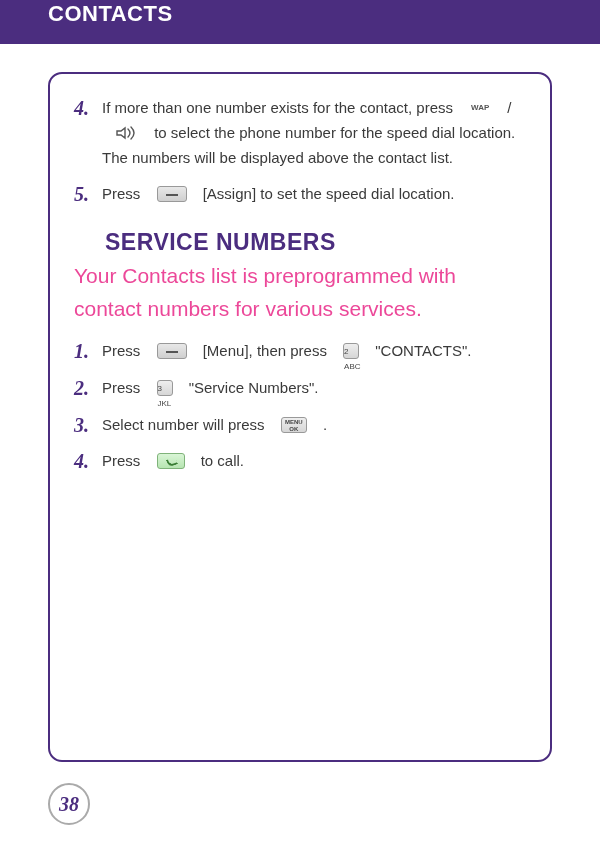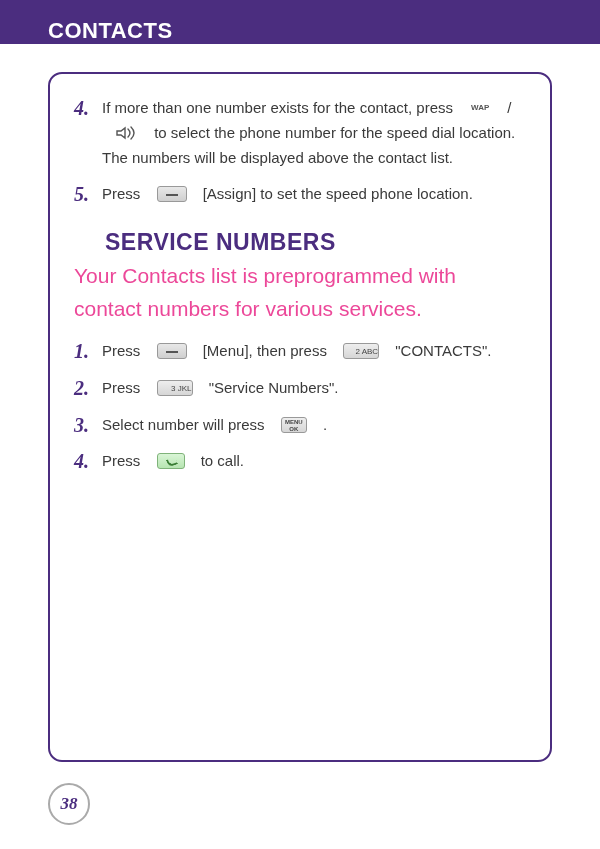--- a/index.html
+++ b/index.html
@@ -4,21 +4,21 @@
 <style>
   * { box-sizing: border-box; margin: 0; padding: 0; }
   html, body { width: 600px; height: 849px; font-family: Arial, Helvetica, sans-serif; background: #fff; }
   .page { width: 600px; height: 849px; position: relative; }
 
   .header-bar {
     background: #4b2d7f;
     height: 44px;
     display: flex;
     align-items: flex-start;
-    padding: 18px 0 0 48px;
+    padding: 1px 0 0 48px;
   }
   .header-title {
     color: #fff;
     font-weight: bold;
     font-size: 22px;
     letter-spacing: 0.5px;
   }
 
   .frame {
     position: absolute;
@@ -97,27 +97,27 @@
     content: "";
     position: absolute;
     left: 9px; top: 4px;
     width: 8px; height: 6px;
     border: 2px solid #3a7d35;
     border-top: none; border-right: none;
     border-radius: 0 0 0 6px;
     transform: rotate(-20deg);
   }
   .key-lbl {
-    width: 36px;
+    width: 16px;
     background: linear-gradient(#eee,#d6d6d6);
     border: 1px solid #999;
     font-size: 8px;
     line-height: 15px;
     color: #444;
-    text-align: right;
+    text-align: left;
     font-weight: normal;
   }
   .key-menuok {
     width: 26px;
     background: linear-gradient(#eee,#d6d6d6);
     border: 1px solid #999;
     font-size: 6px;
     line-height: 7px;
     padding-top: 1px;
     color: #444;
@@ -148,21 +148,21 @@
     width: 42px;
     height: 42px;
     border: 2px solid #aaa;
     border-radius: 50%;
     display: flex;
     align-items: center;
     justify-content: center;
     color: #4b2d7f;
     font-style: italic;
     font-weight: bold;
-    font-size: 17px;
+    font-size: 20px;
     font-family: Georgia, "Times New Roman", serif;
   }
 </style>
 </head>
 <body>
 
 <div class="page">
 
   <div class="header-bar">
     <span class="header-title">CONTACTS</span>
@@ -185,21 +185,21 @@
           </span>
           <span> to select the phone number for the speed dial location.  The numbers will be displayed above the contact list.</span>
         </div>
       </div>
 
       <div class="row">
         <div class="num">5.</div>
         <div class="body">
           <span>Press </span>
           <span class="key key-sk"></span>
-          <span> [Assign] to set the speed phone location.</span>
+          <span> [Assign] to set the speed dial location.</span>
         </div>
       </div>
 
     </div>
 
     <h2 class="section-heading">SERVICE NUMBERS</h2>
     <p class="section-lead">Your Contacts list is preprogrammed with contact numbers for various services.</p>
 
     <div class="num-list">
 

